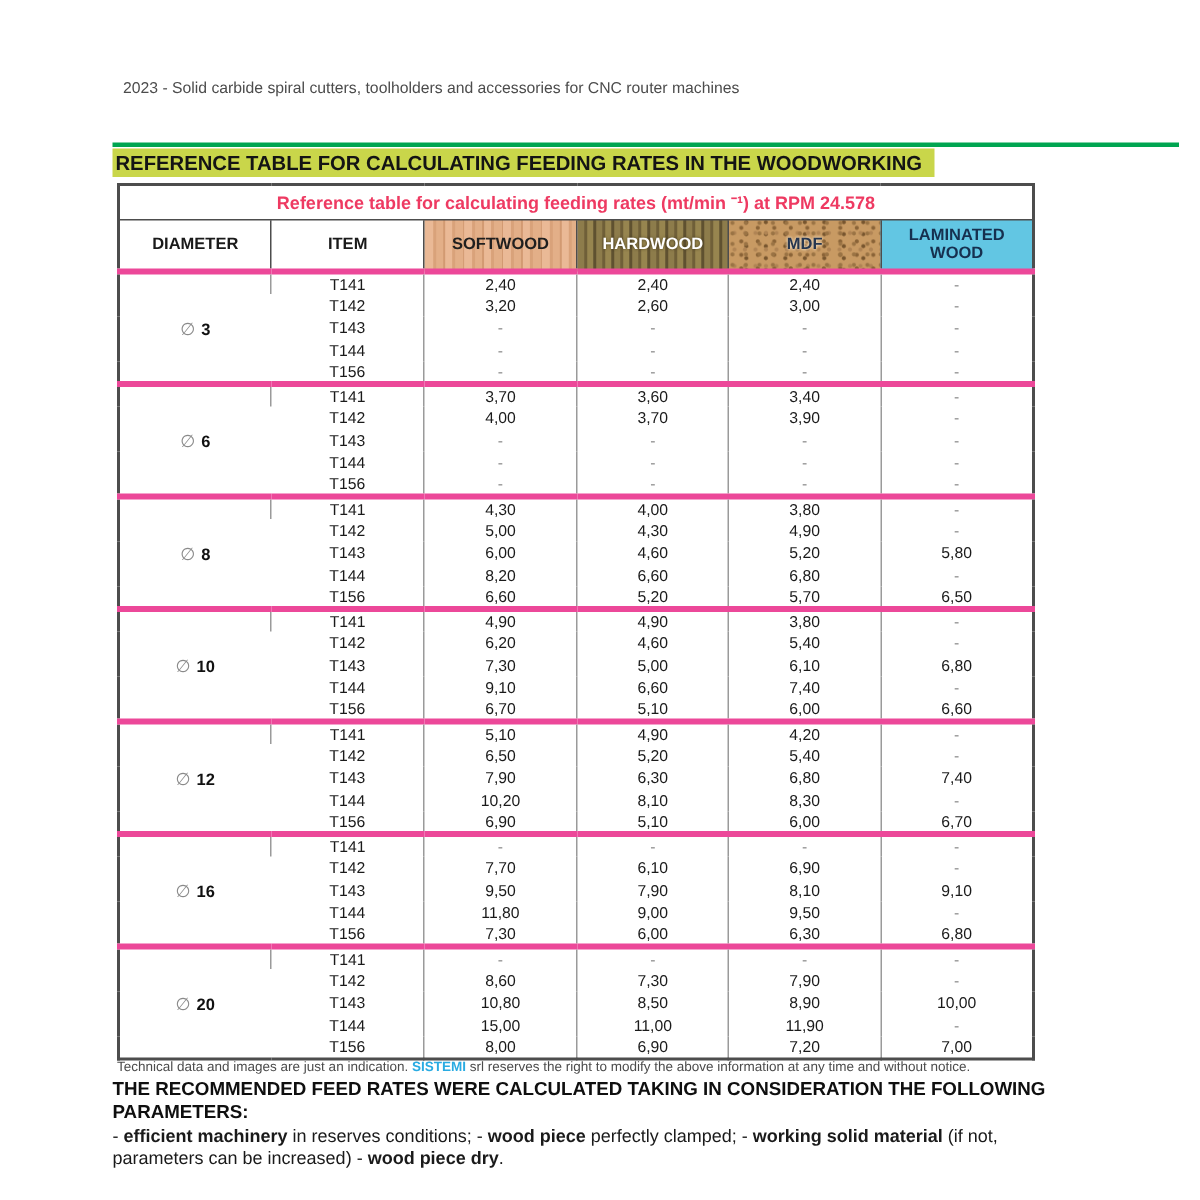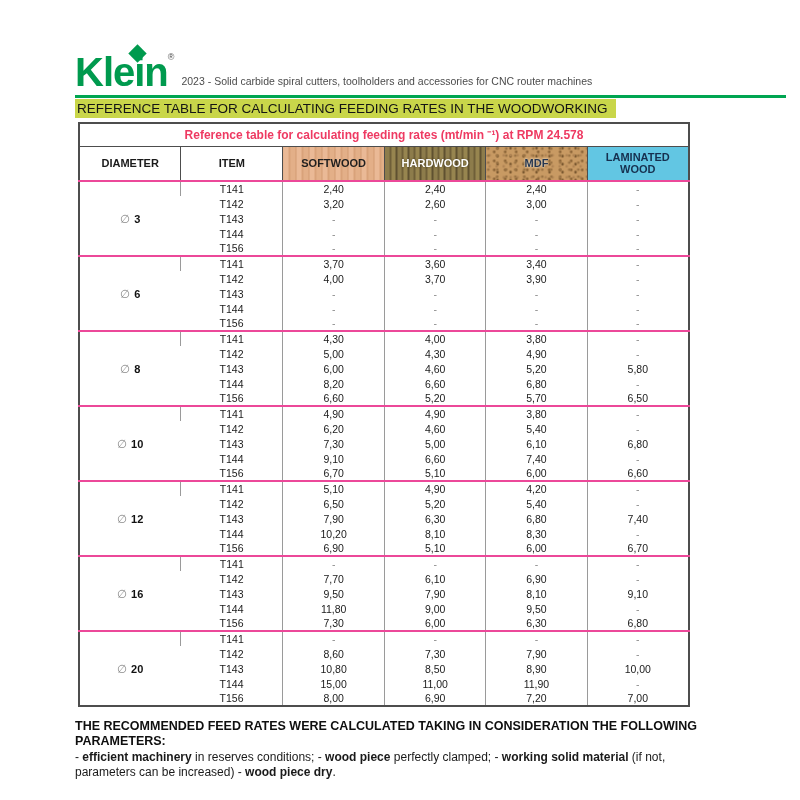--- a/index.html
+++ b/index.html
@@ -9,21 +9,21 @@
   
   .header-row { position:absolute; left:75px; top:53px; display:flex; align-items:flex-end; }
   .logo { position:relative; color:#009a4e; font-size:40px; font-weight:bold; letter-spacing:-1px; line-height:0.95; }
   .logo-diamond { position:absolute; top:-6px; left:56px; width:13px; height:13px; background:#009a4e; transform:rotate(45deg); }
   .logo-reg { font-size:9px; color:#4c4c4c; vertical-align:top; font-weight:normal; letter-spacing:0; }
   .tagline { margin-left:7px; padding-bottom:4px; font-size:10.5px; color:#4c4c4c; }
 
   .green-rule { position:absolute; left:75px; top:95px; width:711px; height:3px; background:#00a551; }
 
   .section-title { position:absolute; left:75px; top:99px; background:#c9d64a; color:#141414;
-                   font-size:13.5px; font-weight:normal; padding:2px 8px 2px 2px; white-space:nowrap; }
+                   font-size:13.5px; font-weight:bold; padding:2px 8px 2px 2px; white-space:nowrap; }
 
   
   table.feed { position:absolute; left:78px; top:122px; width:612px; border-collapse:collapse;
                table-layout:fixed; border:2px solid #4d4d4d; background:#fff; }
   th.caption { height:23px; color:#ee3a62; font-size:12px; font-weight:bold; text-align:center;
                border-bottom:1px solid #4d4d4d; background:#fff; }
   tr.cols th { height:35px; font-size:11px; font-weight:bold; text-align:center; vertical-align:middle;
                border-left:1px solid #4d4d4d; padding:0 4px; }
   tr.cols th:first-child { border-left:none; }
   th.col-diam, th.col-item { background:#fff; color:#1a1a1a; }
@@ -45,44 +45,40 @@
       radial-gradient(circle at 45% 80%, #b08454 1px, transparent 1.7px),
       radial-gradient(circle at 85% 20%, #77552e 1px, transparent 1.7px);
     background-size: 9px 7px, 11px 9px, 7px 11px, 13px 8px;
     color:#26364f; text-shadow:0 0 2px #ecd9bd, 0 0 2px #ecd9bd;
   }
   th.col-lam { background:#62c6e3; color:#16304f; line-height:1.1; }
 
   tbody td { height:15px; font-size:10.5px; color:#1a1a1a; text-align:center; vertical-align:middle;
              border-left:1px solid #9a9a9a; padding:0; }
   tbody td:first-child { border-left:none; }
-  tbody tr.group-start td { border-top:2px solid #ec4899;text-align:center; }
+  tbody tr.group-start td { border-top:4px solid #ec4899;text-align:center; }
   tbody td.dash { color:#8c8c8c; }
   td.diam-cell { background:#fff; }
   .diam-sym { color:#8a8a8a; font-size:11.5px; }
   .diam-val { color:#111; font-weight:bold; font-size:11px; margin-left:4px; }
 
   
   .footnote { position:absolute; left:78px; top:706px; font-size:9px; color:#4b4b4b; }
   .brand-cyan { color:#29abe2; font-weight:bold; }
   .params { position:absolute; left:75px; top:719px; width:645px; }
   .params-heading { font-size:12.5px; font-weight:bold; color:#0f0f0f; line-height:1.2; }
   .params-text { font-size:12px; color:#1a1a1a; line-height:1.25; margin-top:1px; }
   .params-text .b { font-weight:bold; }
 </style>
 </head>
 <body>
 
 <div class="page">
 
   <div class="header-row">
-    <div class="logo">
-      <span>Klein</span><span class="logo-reg">®</span>
-      <span class="logo-diamond"></span>
-    </div>
     <div class="tagline">2023 - Solid carbide spiral cutters, toolholders and accessories for CNC router machines</div>
   </div>
 
   <div class="green-rule"></div>
 
   <div class="section-title">REFERENCE TABLE FOR CALCULATING FEEDING RATES IN THE WOODWORKING</div>
 
   <table class="feed">
     <colgroup>
       <col style="width:16.7%">
@@ -354,19 +350,22 @@
         <tr>
           <td>T156</td>
           <td>8,00</td>
           <td>6,90</td>
           <td>7,20</td>
           <td>7,00</td>
         </tr>
       </tbody>
   </table>
 
+  <div class="footnote">
+    <span>Technical data and images are just an indication. </span><span class="brand-cyan">SISTEMI</span><span> srl reserves the right to modify the above information at any time and without notice.</span>
+  </div>
 
   <div class="params">
     <div class="params-heading">THE RECOMMENDED FEED RATES WERE CALCULATED TAKING IN CONSIDERATION THE FOLLOWING PARAMETERS:</div>
     <div class="params-text"><span>- </span><span class="b">efficient machinery</span><span> in reserves conditions; - </span><span class="b">wood piece</span><span> perfectly clamped; - </span><span class="b">working solid material</span><span> (if not, parameters can be increased) - </span><span class="b">wood piece dry</span><span>.</span></div>
   </div>
 
 </div>
 
 </body></html>

